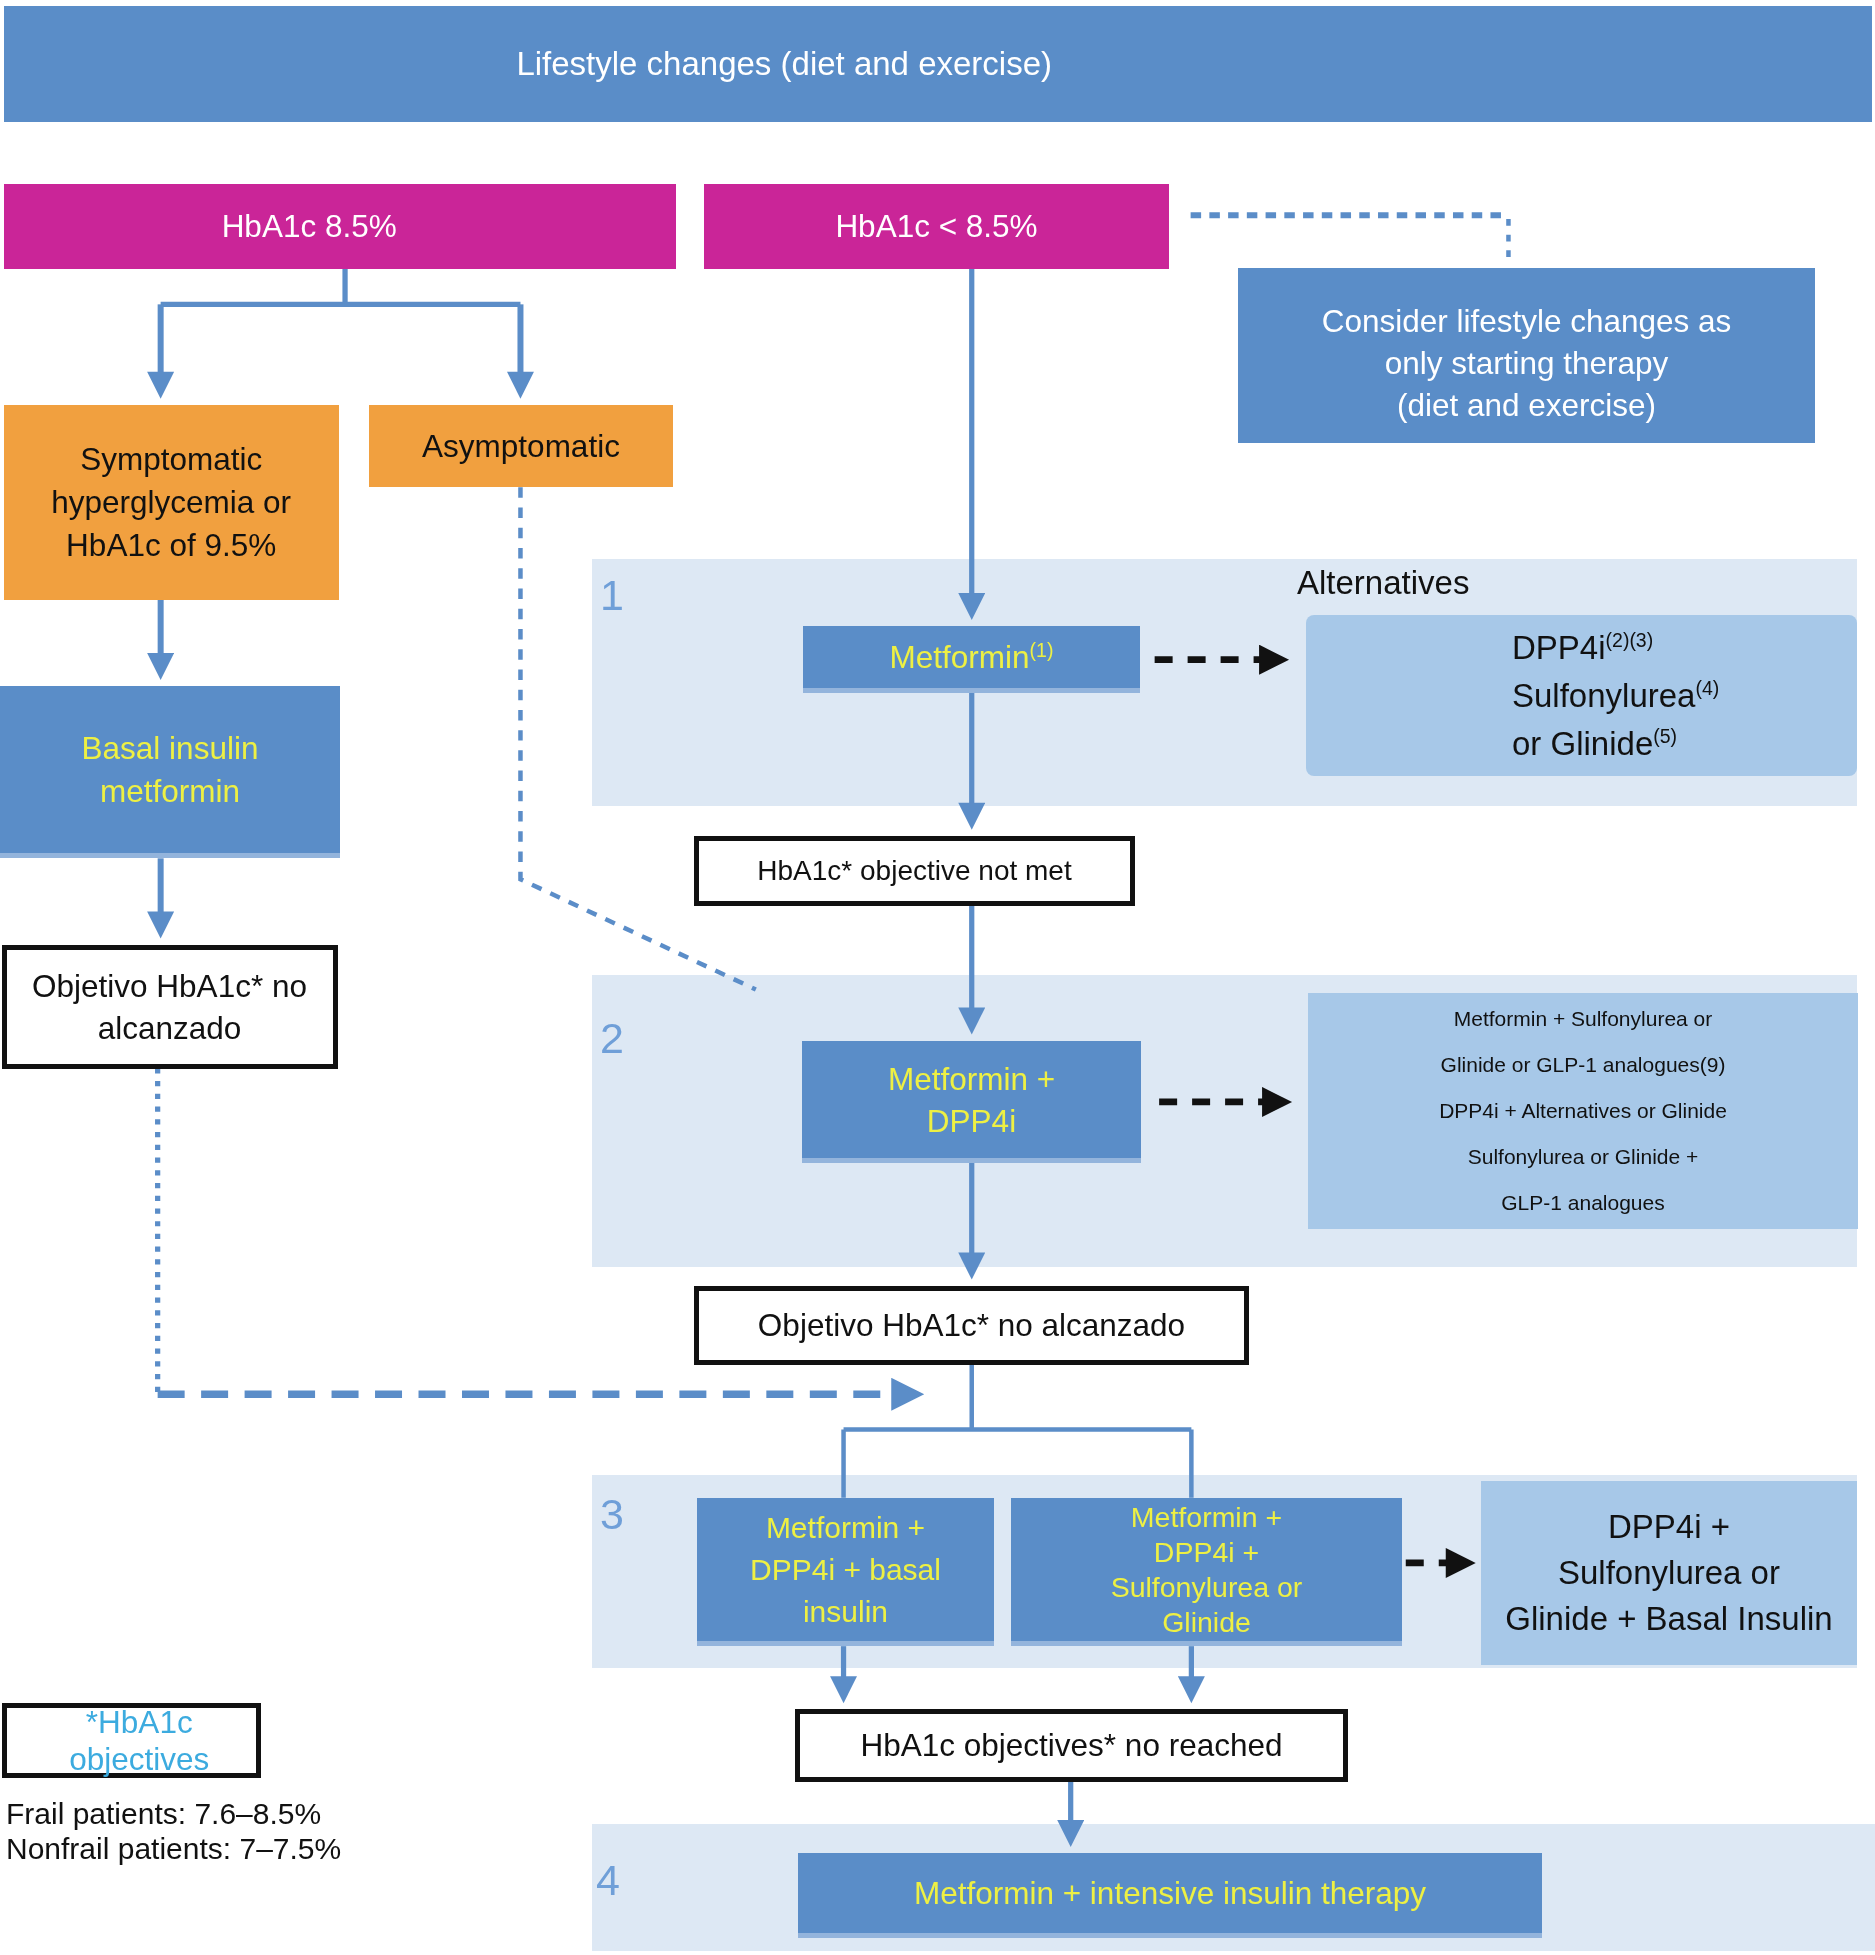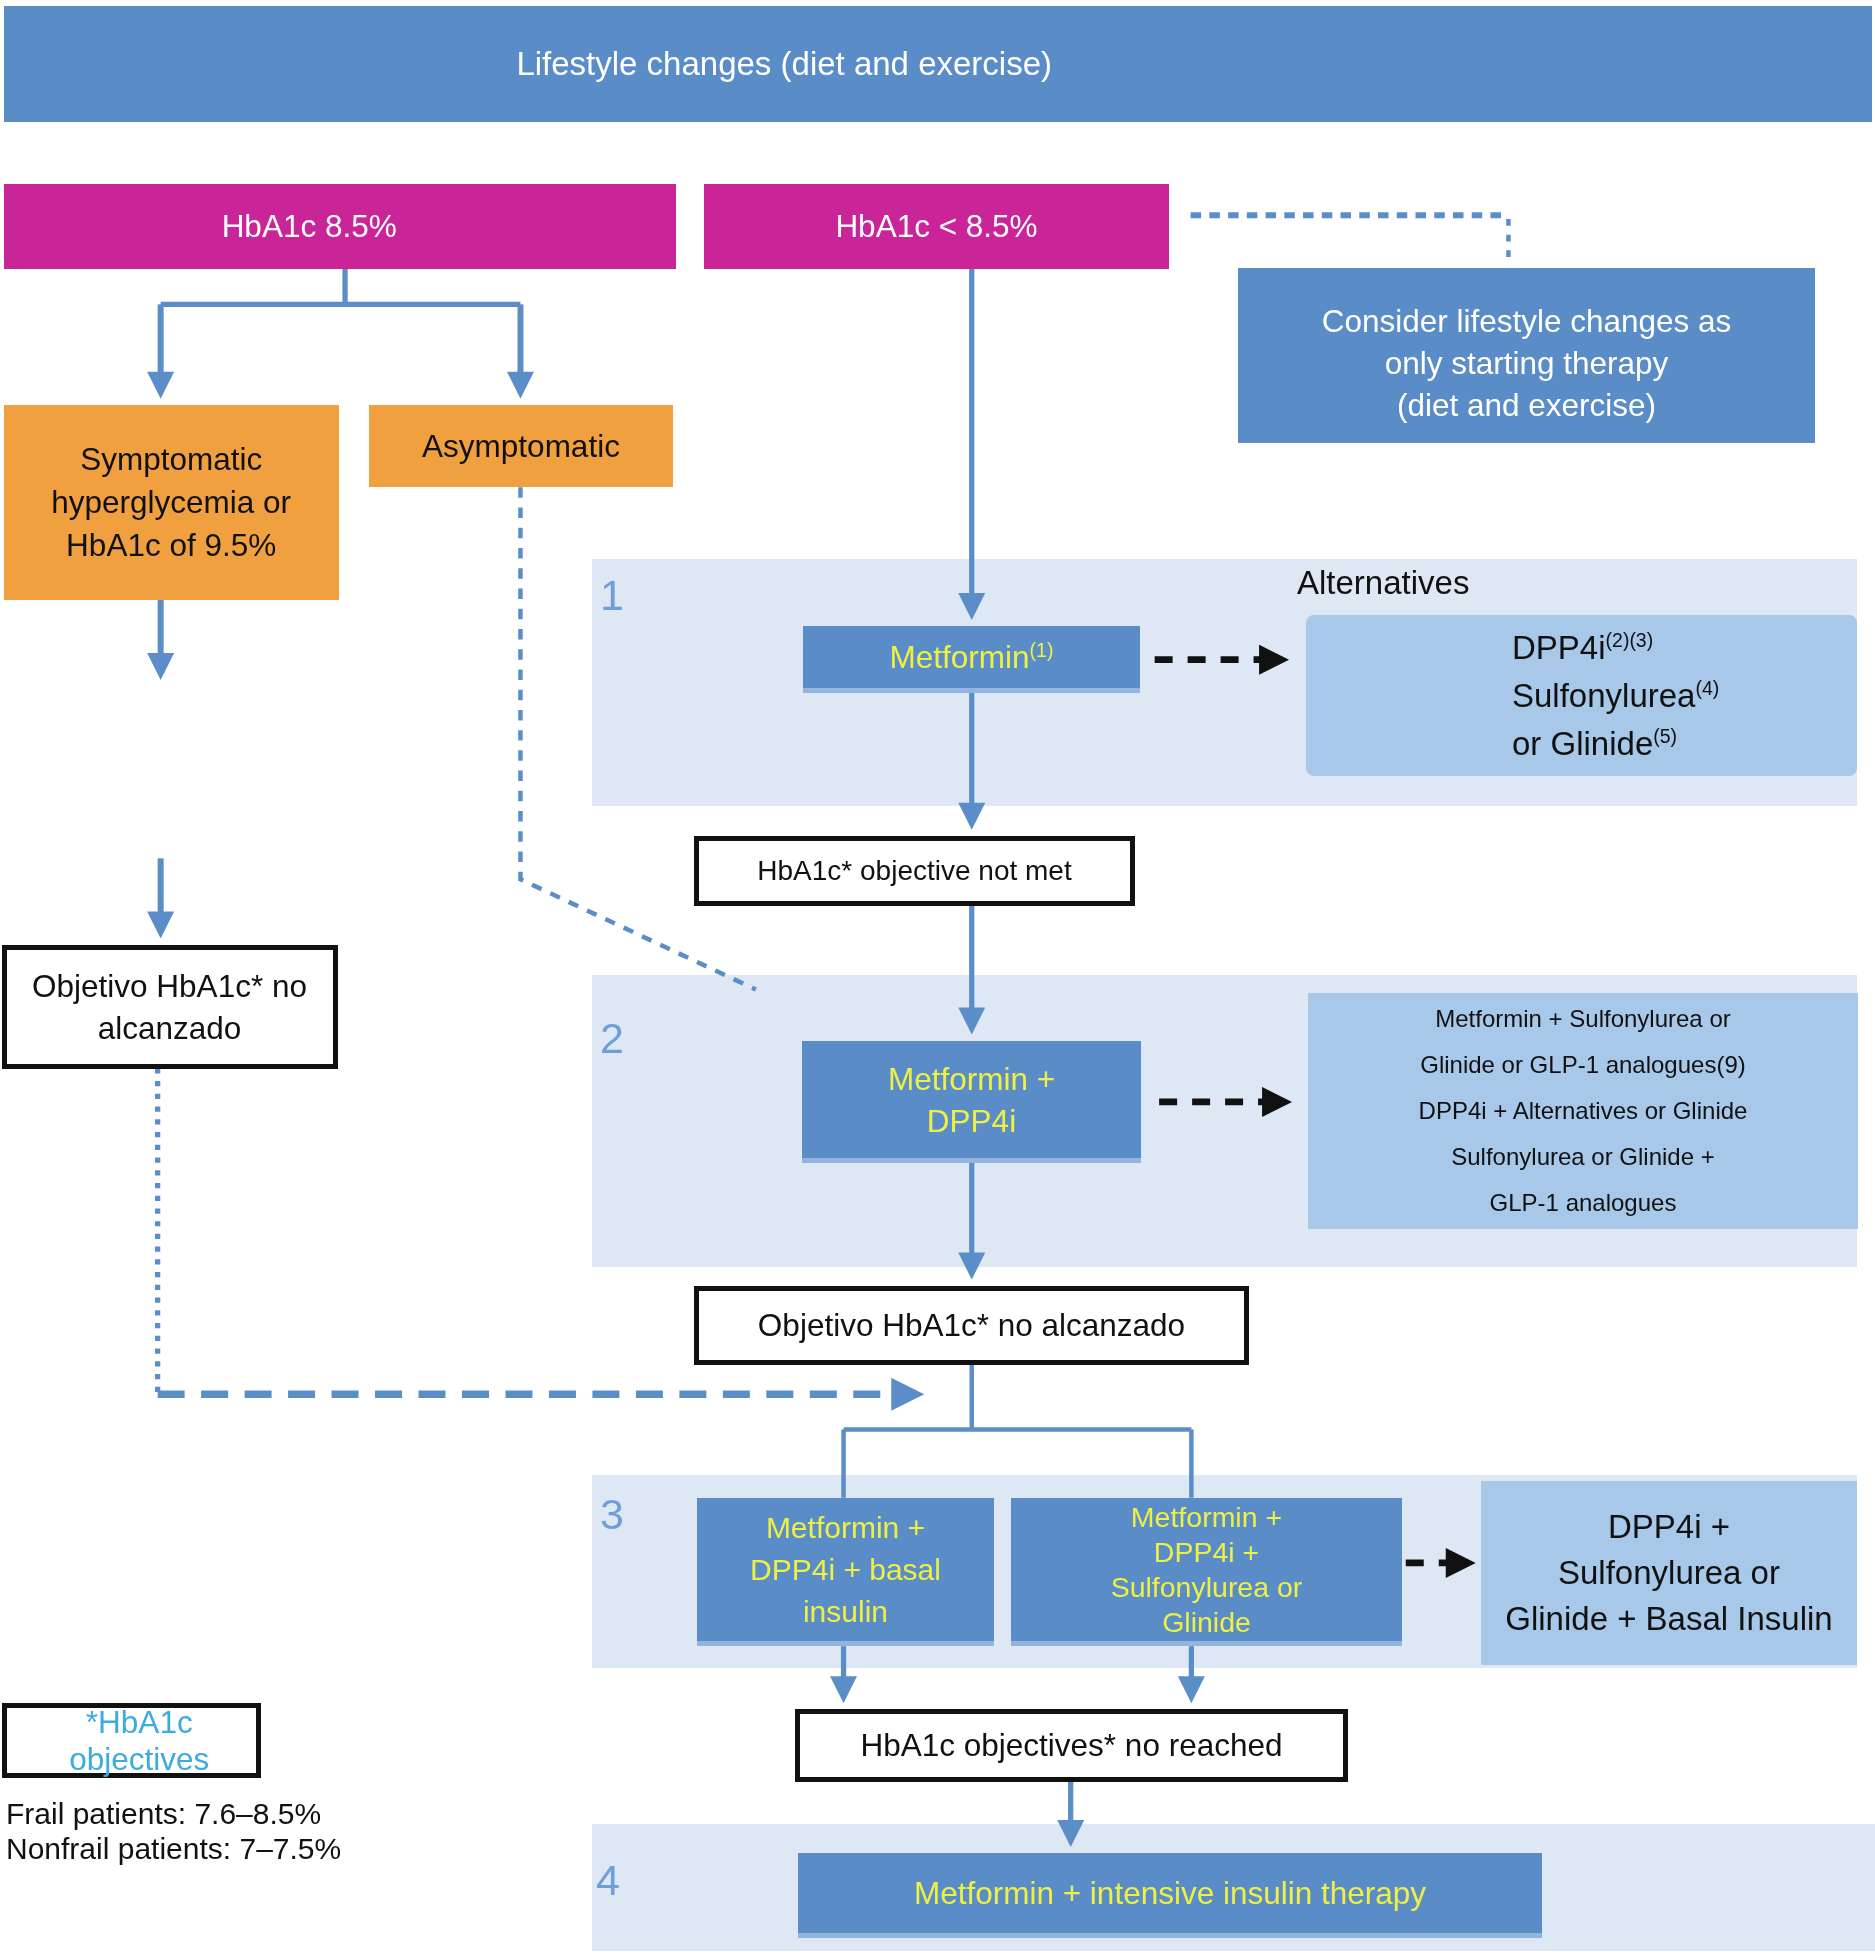--- a/index.html
+++ b/index.html
@@ -14,21 +14,21 @@
   .bigblue{background:#5a8dc8;color:#ffffff;}
   .pink{background:#ca2598;color:#ffffff;}
   .orange{background:#f1a03f;color:#111;}
   .whitebox{background:#ffffff;border:5.2px solid #111;color:#111;}
   .altbox{background:#a7c8e8;color:#111;}
   .stepnum{color:#6f9fd8;font-size:43px;}
   sup{font-size:19.5px;vertical-align:super;line-height:0;} .t42{font-size:31.5px;} .t44{font-size:33px;}
   #banner-text{width:100%;padding-right:307px;}
   #pink1-text{width:100%;padding-right:67px;padding-left:6px;}
   #alt1-lines{line-height:48px;font-size:33px;text-align:left;}
-  #alt2-lines{line-height:46px;font-size:24px;}
+  #alt2-lines{line-height:46px;font-size:21px;}
   #alt3-text{line-height:46px;font-size:33px;}
   #legend-lines{font-size:30px;line-height:35px;color:#111;}
   #legend-title{color:#3cabdf;}
 </style>
 </head>
 <body>
 
 <div id="canvas">
 
   <div class="abs band z0" style="left:592px;top:559px;width:1265px;height:247px;"></div>
@@ -95,20 +95,24 @@
 (diet and exercise)</span>
   </div>
 
   <div class="abs orange flex z2" style="left:3.7px;top:405px;width:335px;height:195px;font-size:31.5px;line-height:43px;">
     <span class="ml">Symptomatic
 hyperglycemia or
 HbA1c of 9.5%</span>
   </div>
   <div class="abs orange flex z2" style="left:369px;top:405px;width:304px;height:82px;font-size:31.5px;">
     <span>Asymptomatic</span>
+  </div>
+  <div class="abs bluebox flex z2" style="left:0px;top:686px;width:340px;height:172px;font-size:31.5px;line-height:43px;">
+    <span class="ml">Basal insulin
+metformin</span>
   </div>
   <div class="abs whitebox flex z2" style="left:1.5px;top:945px;width:336px;height:124px;font-size:31.5px;line-height:42px;">
     <span class="ml">Objetivo HbA1c* no
 alcanzado</span>
   </div>
 
   <div class="abs stepnum z2" style="left:600px;top:571px;">1</div>
   <div class="abs stepnum z2" style="left:600px;top:1014px;">2</div>
   <div class="abs stepnum z2" style="left:600px;top:1490px;">3</div>
   <div class="abs stepnum z2" style="left:596px;top:1856px;">4</div>

